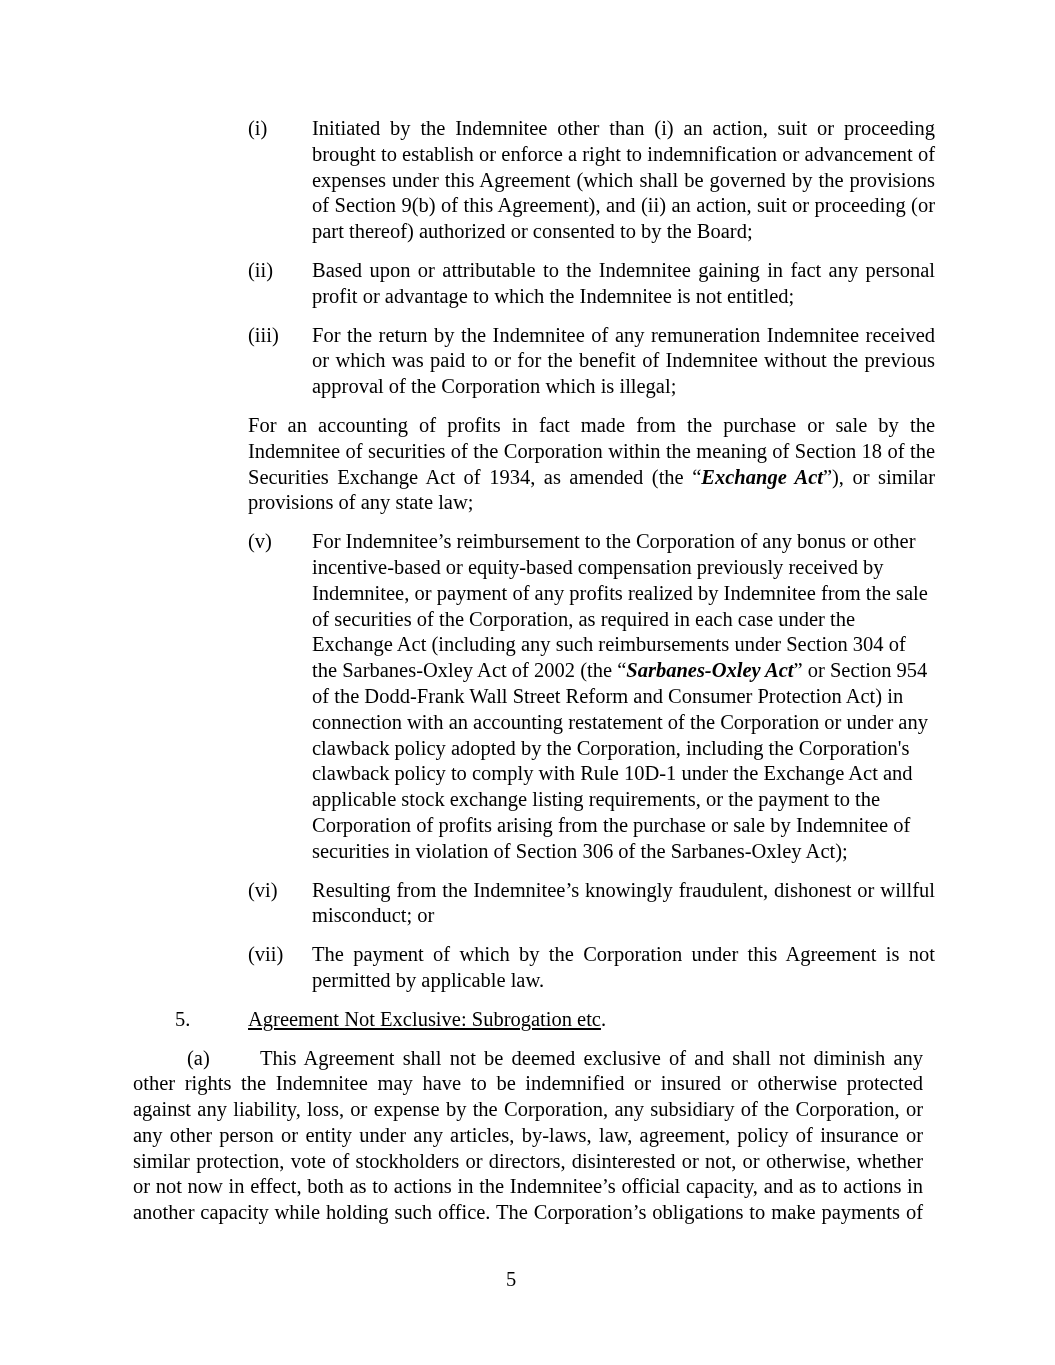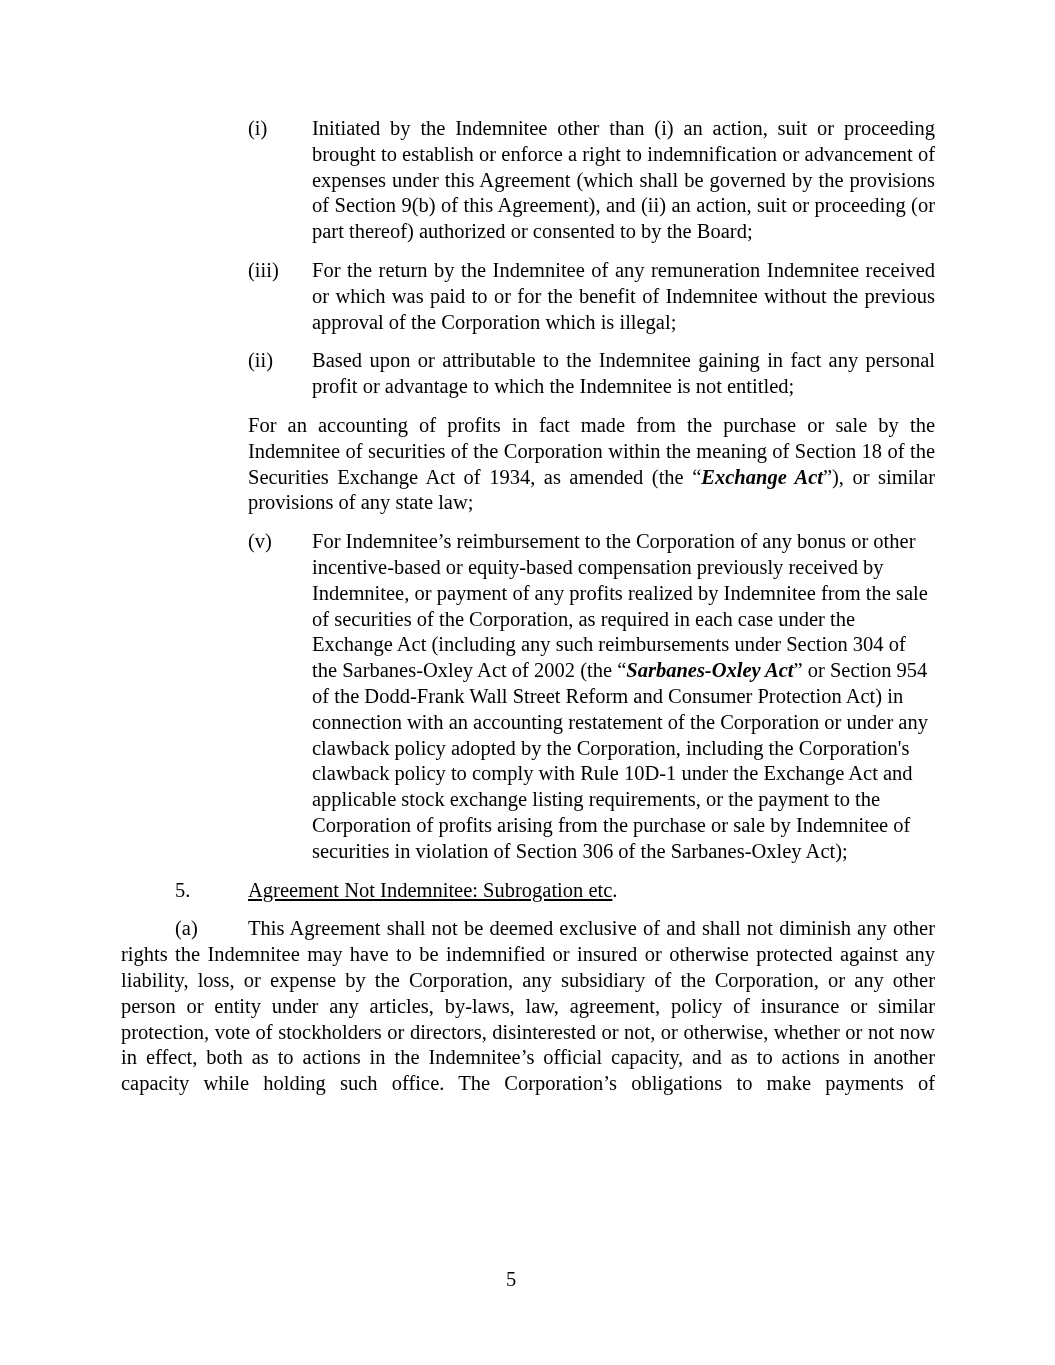--- a/index.html
+++ b/index.html
@@ -53,21 +53,21 @@
   }
   .plabel {
     display: inline-block;
     width: 73px;
     text-indent: 0;
   }
   .underline {
     text-decoration: underline;
   }
   .para {
-    margin: 0;
+    margin: 12px;
     text-indent: 54px;
     text-align: justify;
     text-align-last: justify;
   }
   .page-number {
     position: absolute;
     left: 121px;
     top: 1268px;
     width: 780px;
     text-align: center;
@@ -78,36 +78,44 @@
 
 <div class="page">
   <div class="content">
 
     <div>
         <div class="item">
           <span class="label">(i)</span>
           <span class="text"><span>Initiated by the Indemnitee other than (i) an action, suit or proceeding brought to establish or enforce a right to indemnification or advancement of expenses under this Agreement (which shall be governed by the provisions of Section 9(b) of this Agreement), and (ii) an action, suit or proceeding (or part thereof) authorized or consented to by the Board;</span></span>
         </div>
         <div class="item">
+          <span class="label">(ii)</span>
+          <span class="text"><span>Based upon or attributable to the Indemnitee gaining in fact any personal profit or advantage to which the Indemnitee is not entitled;</span></span>
+        </div>
+        <div class="item">
           <span class="label">(iii)</span>
           <span class="text"><span>For the return by the Indemnitee of any remuneration Indemnitee received or which was paid to or for the benefit of Indemnitee without the previous approval of the Corporation which is illegal;</span></span>
-        </div>
-        <div class="item">
-          <span class="label">(ii)</span>
-          <span class="text"><span>Based upon or attributable to the Indemnitee gaining in fact any personal profit or advantage to which the Indemnitee is not entitled;</span></span>
         </div>
         <div class="item">
           <span class="text"><span>For an accounting of profits in fact made from the purchase or sale by the Indemnitee of securities of the Corporation within the meaning of Section 18 of the Securities Exchange Act of 1934, as amended (the “</span><span class="bi">Exchange Act</span><span>”), or similar provisions of any state law;</span></span>
         </div>
         <div class="item left">
           <span class="label">(v)</span>
           <span class="text"><span>For Indemnitee’s reimbursement to the Corporation of any bonus or other incentive-based or equity-based compensation previously received by Indemnitee, or payment of any profits realized by Indemnitee from the sale of securities of the Corporation, as required in each case under the Exchange Act (including any such reimbursements under Section 304 of the Sarbanes-Oxley Act of 2002 (the “</span><span class="bi">Sarbanes-Oxley Act</span><span>” or Section 954 of the Dodd-Frank Wall Street Reform and Consumer Protection Act) in connection with an accounting restatement of the Corporation or under any clawback policy adopted by the Corporation, including the Corporation's clawback policy to comply with Rule 10D-1 under the Exchange Act and applicable stock exchange listing requirements, or the payment to the Corporation of profits arising from the purchase or sale by Indemnitee of securities in violation of Section 306 of the Sarbanes-Oxley Act);</span></span>
         </div>
+        <div class="item">
+          <span class="label">(vi)</span>
+          <span class="text"><span>Resulting from the Indemnitee’s knowingly fraudulent, dishonest or willful misconduct; or</span></span>
+        </div>
+        <div class="item">
+          <span class="label">(vii)</span>
+          <span class="text"><span>The payment of which by the Corporation under this Agreement is not permitted by applicable law.</span></span>
+        </div>
       </div>
 
-    <p class="heading"><span class="plabel">5.</span><span class="underline">Agreement Not Indemnitee: Subrogation etc</span><span>.</span></p>
+    <p class="heading"><span class="plabel">5.</span><span class="underline">Agreement Not Exclusive: Subrogation etc</span><span>.</span></p>
 
     <p class="para"><span class="plabel">(a)</span><span>This Agreement shall not be deemed exclusive of and shall not diminish any other rights the Indemnitee may have to be indemnified or insured or otherwise protected against any liability, loss, or expense by the Corporation, any subsidiary of the Corporation, or any other person or entity under any articles, by-laws, law, agreement, policy of insurance or similar protection, vote of stockholders or directors, disinterested or not, or otherwise, whether or not now in effect, both as to actions in the Indemnitee’s official capacity, and as to actions in another capacity while holding such office. The Corporation’s obligations to make payments of</span></p>
 
   </div>
 
   <div class="page-number">5</div>
 </div>
 
 </body></html>

